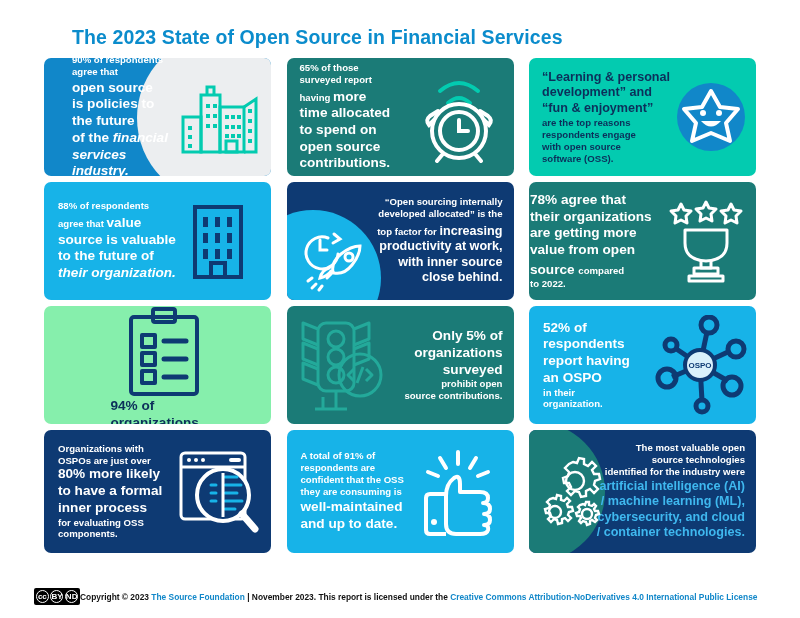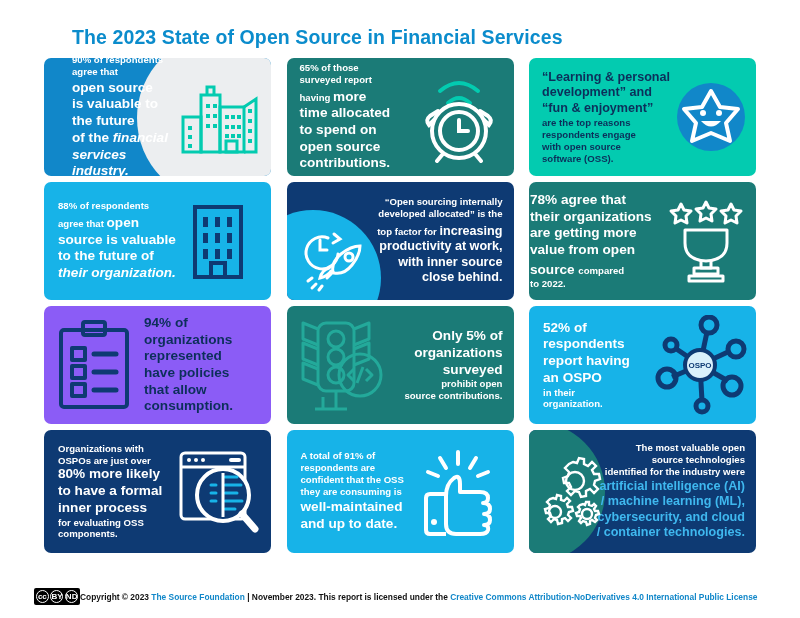--- a/index.html
+++ b/index.html
@@ -95,21 +95,21 @@
     background: #17b3e8;
   }
   .c5 .txt { margin-left: auto; padding-right: 11px; width: 170px; color: #fff; text-align: right; }
   .c5 .icon-wrap { position: absolute; left: 11px; bottom: 8px; }
 
   .c6 { background: #1b7b77; }
   .c6 .txt { padding-left: 1px; width: 136px; color: #fff; }
   .c6 .icon-wrap { position: absolute; right: 12px; top: 50%; transform: translateY(-50%); }
 
   
-  .c7 { background: #8b5cf6; }
+  .c7 { background: #86efac; flex-direction: column; }
   .c7 .icon-wrap { margin-left: 12px; }
   .c7 .txt { padding-left: 12px; width: 118px; color: #0c2f5a; }
 
   .c8 { background: #1b7b77; }
   .c8 .icon-wrap { position: absolute; left: 10px; top: 50%; transform: translateY(-50%); }
   .c8 .txt { margin-left: auto; padding-right: 11px; width: 144px; color: #fff; text-align: right; }
 
   .c9 { background: #17b3e8; }
   .c9 .txt { padding-left: 14px; width: 122px; color: #fff; }
   .c9 .icon-wrap { position: absolute; right: 8px; top: 50%; transform: translateY(-50%); }
@@ -178,21 +178,21 @@
   <div class="title">The 2023 State of Open Source in Financial Services</div>
 
   <div class="grid">
 
     <div class="card c1">
       <div class="blob lightblob"></div>
       <div class="txt">
         <div class="sm" style="color:#fff">90% of respondents</div>
         <div class="sm" style="color:#fff">agree that</div>
         <div class="lg" style="color:#fff;margin-top:2px">open source</div>
-        <div class="lg" style="color:#fff">is valuable to</div>
+        <div class="lg" style="color:#fff">is policies to</div>
         <div class="lg" style="color:#fff">the future</div>
         <div class="lg" style="color:#fff"><span>of the </span><span class="ital">financial</span></div>
         <div class="lg ital" style="color:#fff">services industry.</div>
       </div>
       <div class="icon-wrap">
         <svg width="86" height="76" viewBox="0 0 86 76">
           <g fill="none" stroke="#03cbb0" stroke-width="3">
             <rect x="26" y="16" width="19" height="57"></rect>
             <rect x="8" y="38" width="18" height="35"></rect>
             <rect x="45" y="28" width="24" height="45"></rect>
@@ -274,21 +274,21 @@
           <circle cx="31" cy="35" r="3" fill="#ffffff"></circle>
           <circle cx="47" cy="35" r="3" fill="#ffffff"></circle>
           <path d="M29 43 Q39 54 49 43 Z" fill="#ffffff"></path>
         </svg>
       </div>
     </div>
 
     <div class="card c4">
       <div class="txt">
         <div class="sm">88% of respondents</div>
-        <div><span class="sm">agree that </span><span class="lg">open</span></div>
+        <div><span class="sm">agree that </span><span class="lg">value</span></div>
         <div class="lg">source is valuable</div>
         <div class="lg">to the future of</div>
         <div class="lg ital">their organization.</div>
       </div>
       <div class="icon-wrap">
         <svg width="58" height="80" viewBox="0 0 58 80">
           <g fill="none" stroke="#0e3a73" stroke-width="4">
             <rect x="6" y="6" width="46" height="70"></rect>
             <rect x="22" y="62" width="14" height="14"></rect>
           </g>

